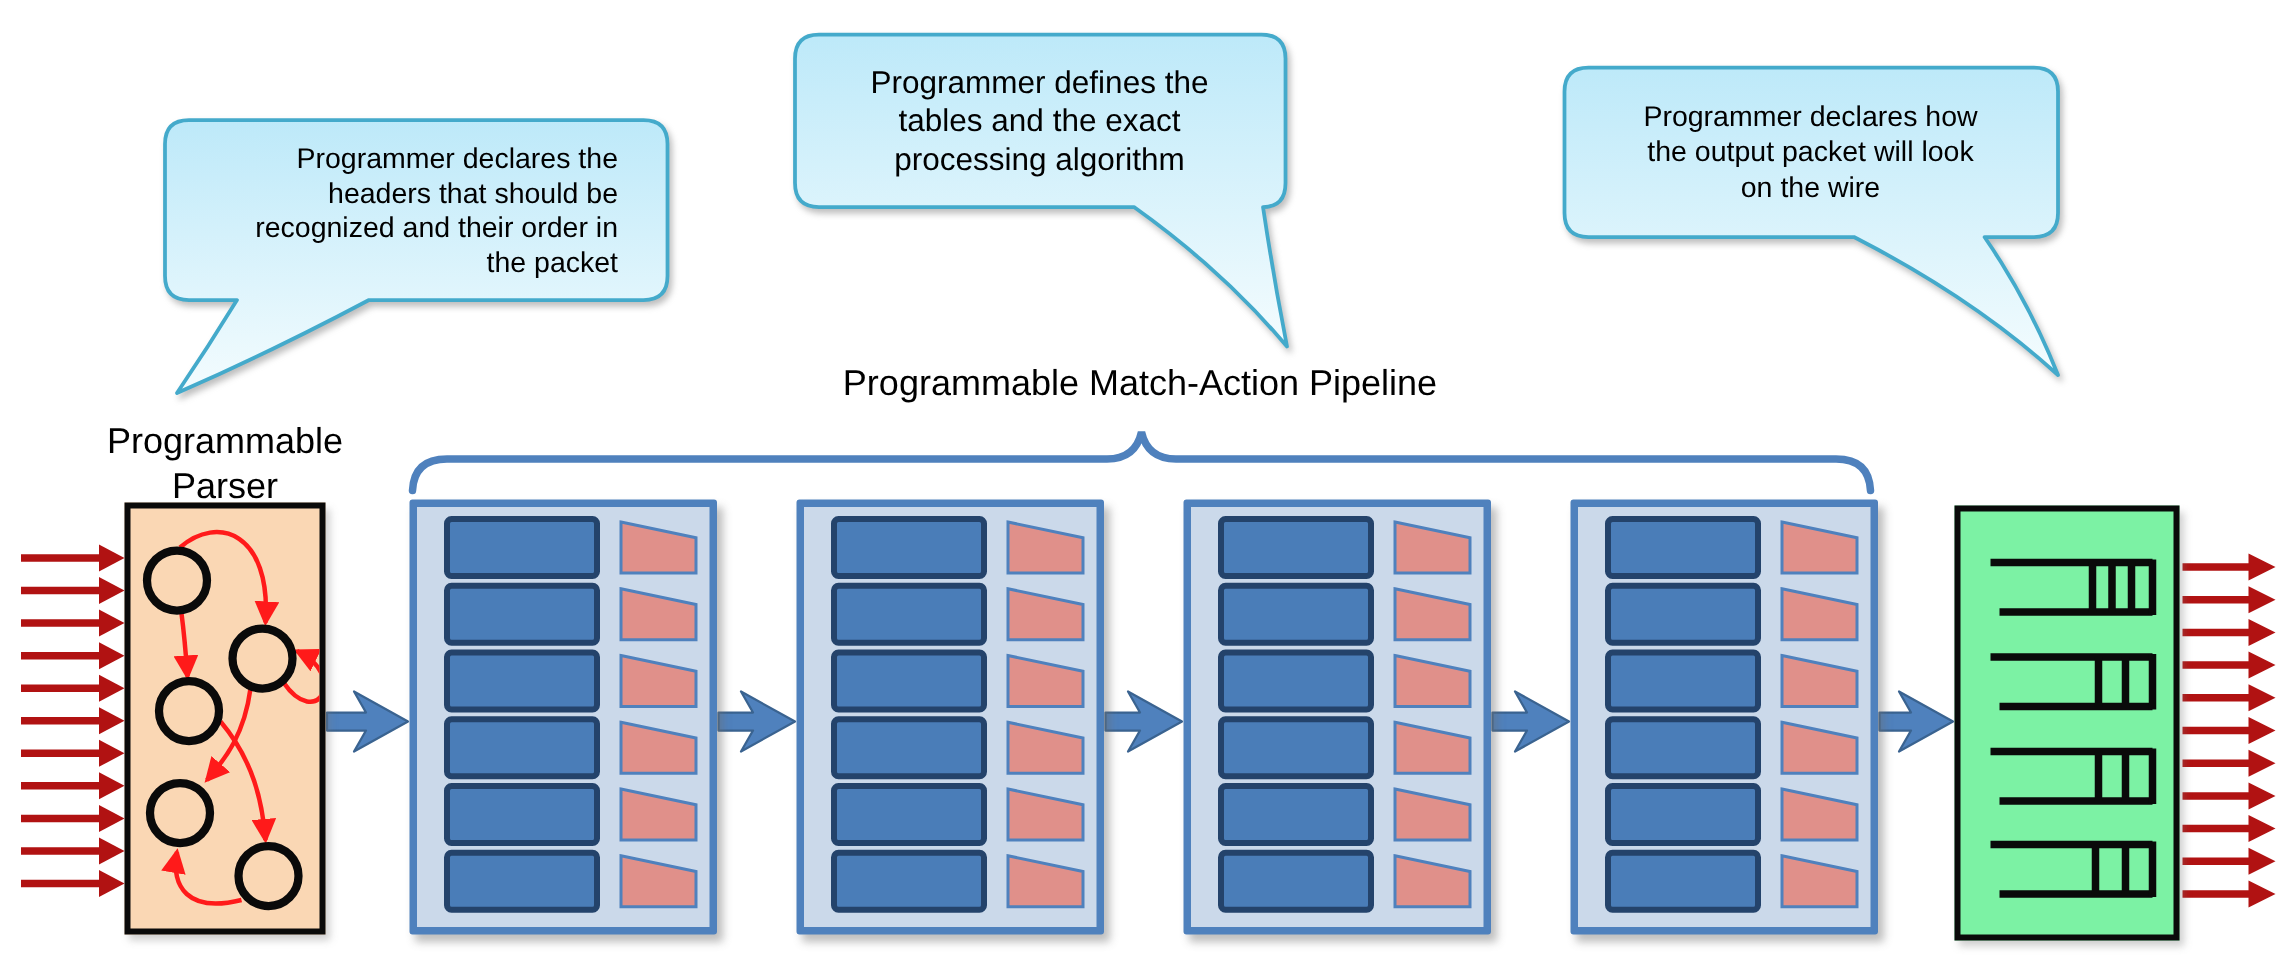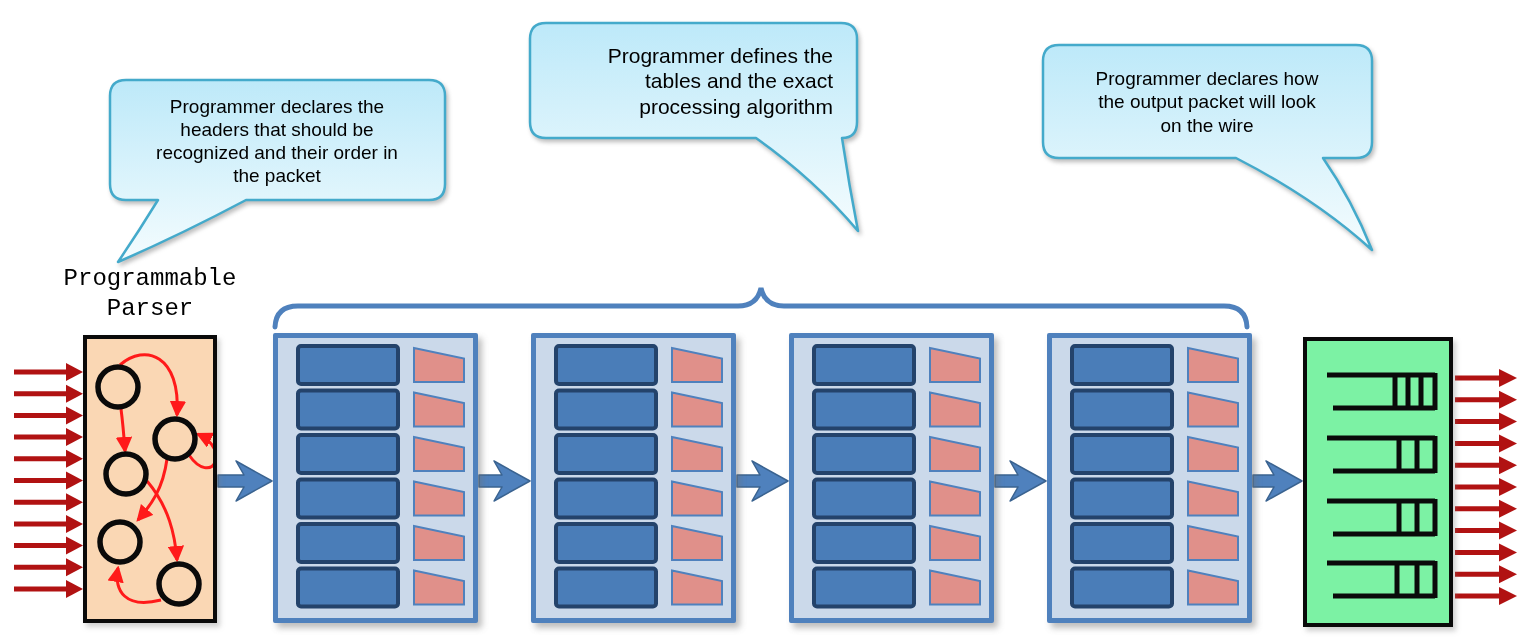--- a/index.html
+++ b/index.html
@@ -6,31 +6,31 @@
   .canvas{
     position:relative;width:1523px;height:644px;background:#ffffff;
     font-family:"Liberation Sans",sans-serif;overflow:hidden;
   }
   svg.overlay{position:absolute;left:0;top:0;z-index:1;}
   .callout-shape{filter:drop-shadow(2px 3px 2px rgba(110,110,110,.45));}
   .callout-text{
     position:absolute;z-index:3;display:flex;align-items:center;justify-content:center;
     text-align:center;color:#000;line-height:1.22;
   }
-  .c1{left:132px;top:82px;width:290px;height:118px;font-size:19px;}
+  .c1{left:132px;top:82px;width:290px;height:118px;font-size:19px;text-align:right;}
   .c1 .inner{width:270px;}
   .c2{left:553px;top:25px;width:280px;height:112px;font-size:21px;}
-  .c2 .inner{width:280px;text-align:right;}
+  .c2 .inner{width:280px;}
   .c3{left:1092px;top:47px;width:230px;height:110px;font-size:19px;}
   .c3 .inner{width:230px;}
   .shape-label{
     position:absolute;z-index:3;text-align:center;color:#000;
     font-size:24px;line-height:30px;
   }
-  .label-parser{left:60px;top:264px;width:180px;font-family:Liberation Mono, monospace;}
+  .label-parser{left:60px;top:280px;width:180px;}
   .label-deparser{left:1288px;top:264px;width:180px;}
   .label-pipeline{left:510px;top:241px;width:500px;}
   .box{position:absolute;z-index:2;box-sizing:border-box;}
   .parser-box{left:83px;top:335px;width:134px;height:288px;border:4px solid #0a0a0a;
     box-shadow:3px 4px 5px rgba(120,120,120,.35);}
   .deparser-box{left:1303px;top:337px;width:150px;height:290px;border:4px solid #0a0a0a;
     box-shadow:3px 4px 5px rgba(120,120,120,.35);}
   .stage{position:absolute;top:333px;width:205px;height:290px;z-index:2;box-sizing:border-box;
     border:5px solid #4F81BD;border-radius:2px;box-shadow:4px 5px 6px rgba(110,110,110,.45);}
   .box svg,.stage svg{display:block;width:100%;height:100%;}
@@ -113,20 +113,21 @@
     <div class="inner">Programmer declares the headers that should be recognized and their order in the packet</div>
   </div>
   <div class="callout-text c2">
     <div class="inner">Programmer defines the tables and the exact processing algorithm</div>
   </div>
   <div class="callout-text c3">
     <div class="inner">Programmer declares how the output packet will look on the wire</div>
   </div>
 
   <div class="shape-label label-parser">Programmable Parser</div>
+  <div class="shape-label label-pipeline">Programmable Match-Action Pipeline</div>
 
   <div class="box parser-box" id="parserBox" style="background: rgb(250, 215, 180);">
     <svg viewBox="0 0 126 280" id="parserSvg">
         <path d="M33,26 C58,4 94,16 90,76" fill="none" stroke="#FF1A1A" stroke-width="3" marker-end="url(#redArrowHead)"></path>
         <path d="M34,70 C36,85 37,98 38,112" fill="none" stroke="#FF1A1A" stroke-width="3" marker-end="url(#redArrowHead)"></path>
         <path d="M80,120 C76,150 64,166 51,181" fill="none" stroke="#FF1A1A" stroke-width="3" marker-end="url(#redArrowHead)"></path>
         <path d="M60,142 C82,168 88,196 90,221" fill="none" stroke="#FF1A1A" stroke-width="3" marker-end="url(#redArrowHead)"></path>
         <path d="M74,261 C38,270 27,252 31,229" fill="none" stroke="#FF1A1A" stroke-width="3" marker-end="url(#redArrowHead)"></path>
         <path d="M102,116 C124,148 146,112 111,95" fill="none" stroke="#FF1A1A" stroke-width="3" marker-end="url(#redArrowHead)"></path>
         <circle cx="31" cy="48" r="20" fill="none" stroke="#0a0a0a" stroke-width="5.5"></circle>

